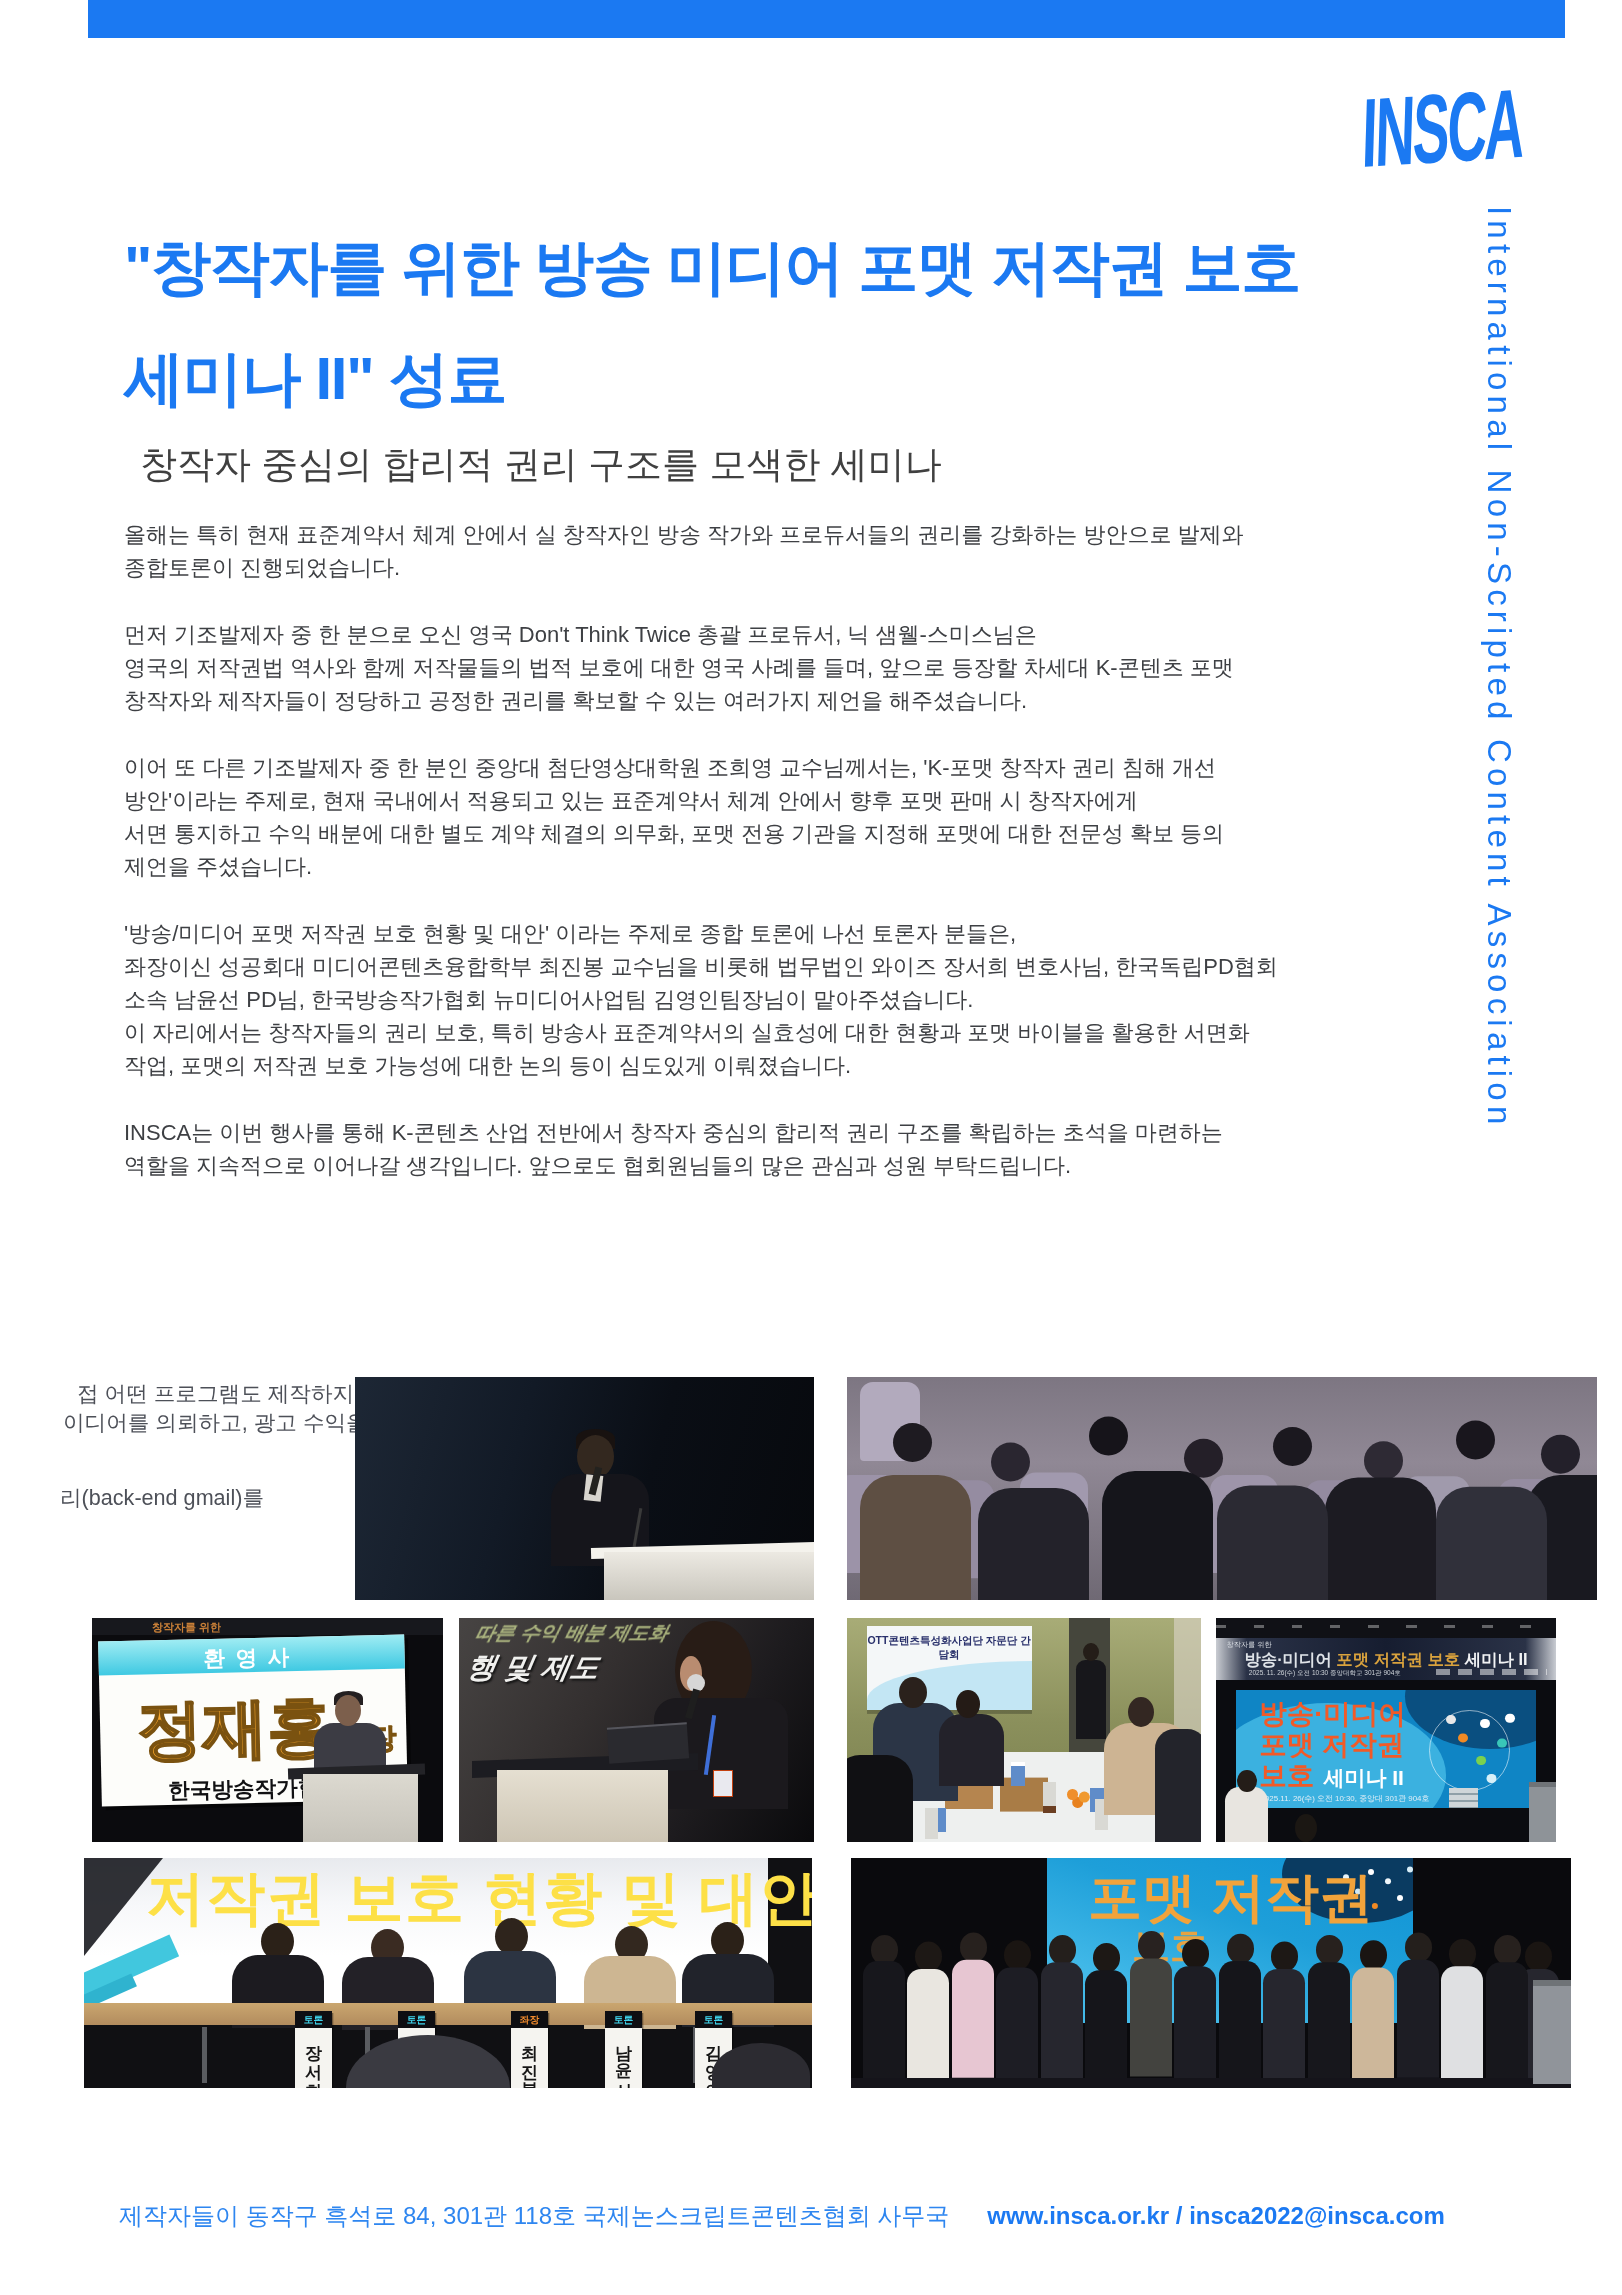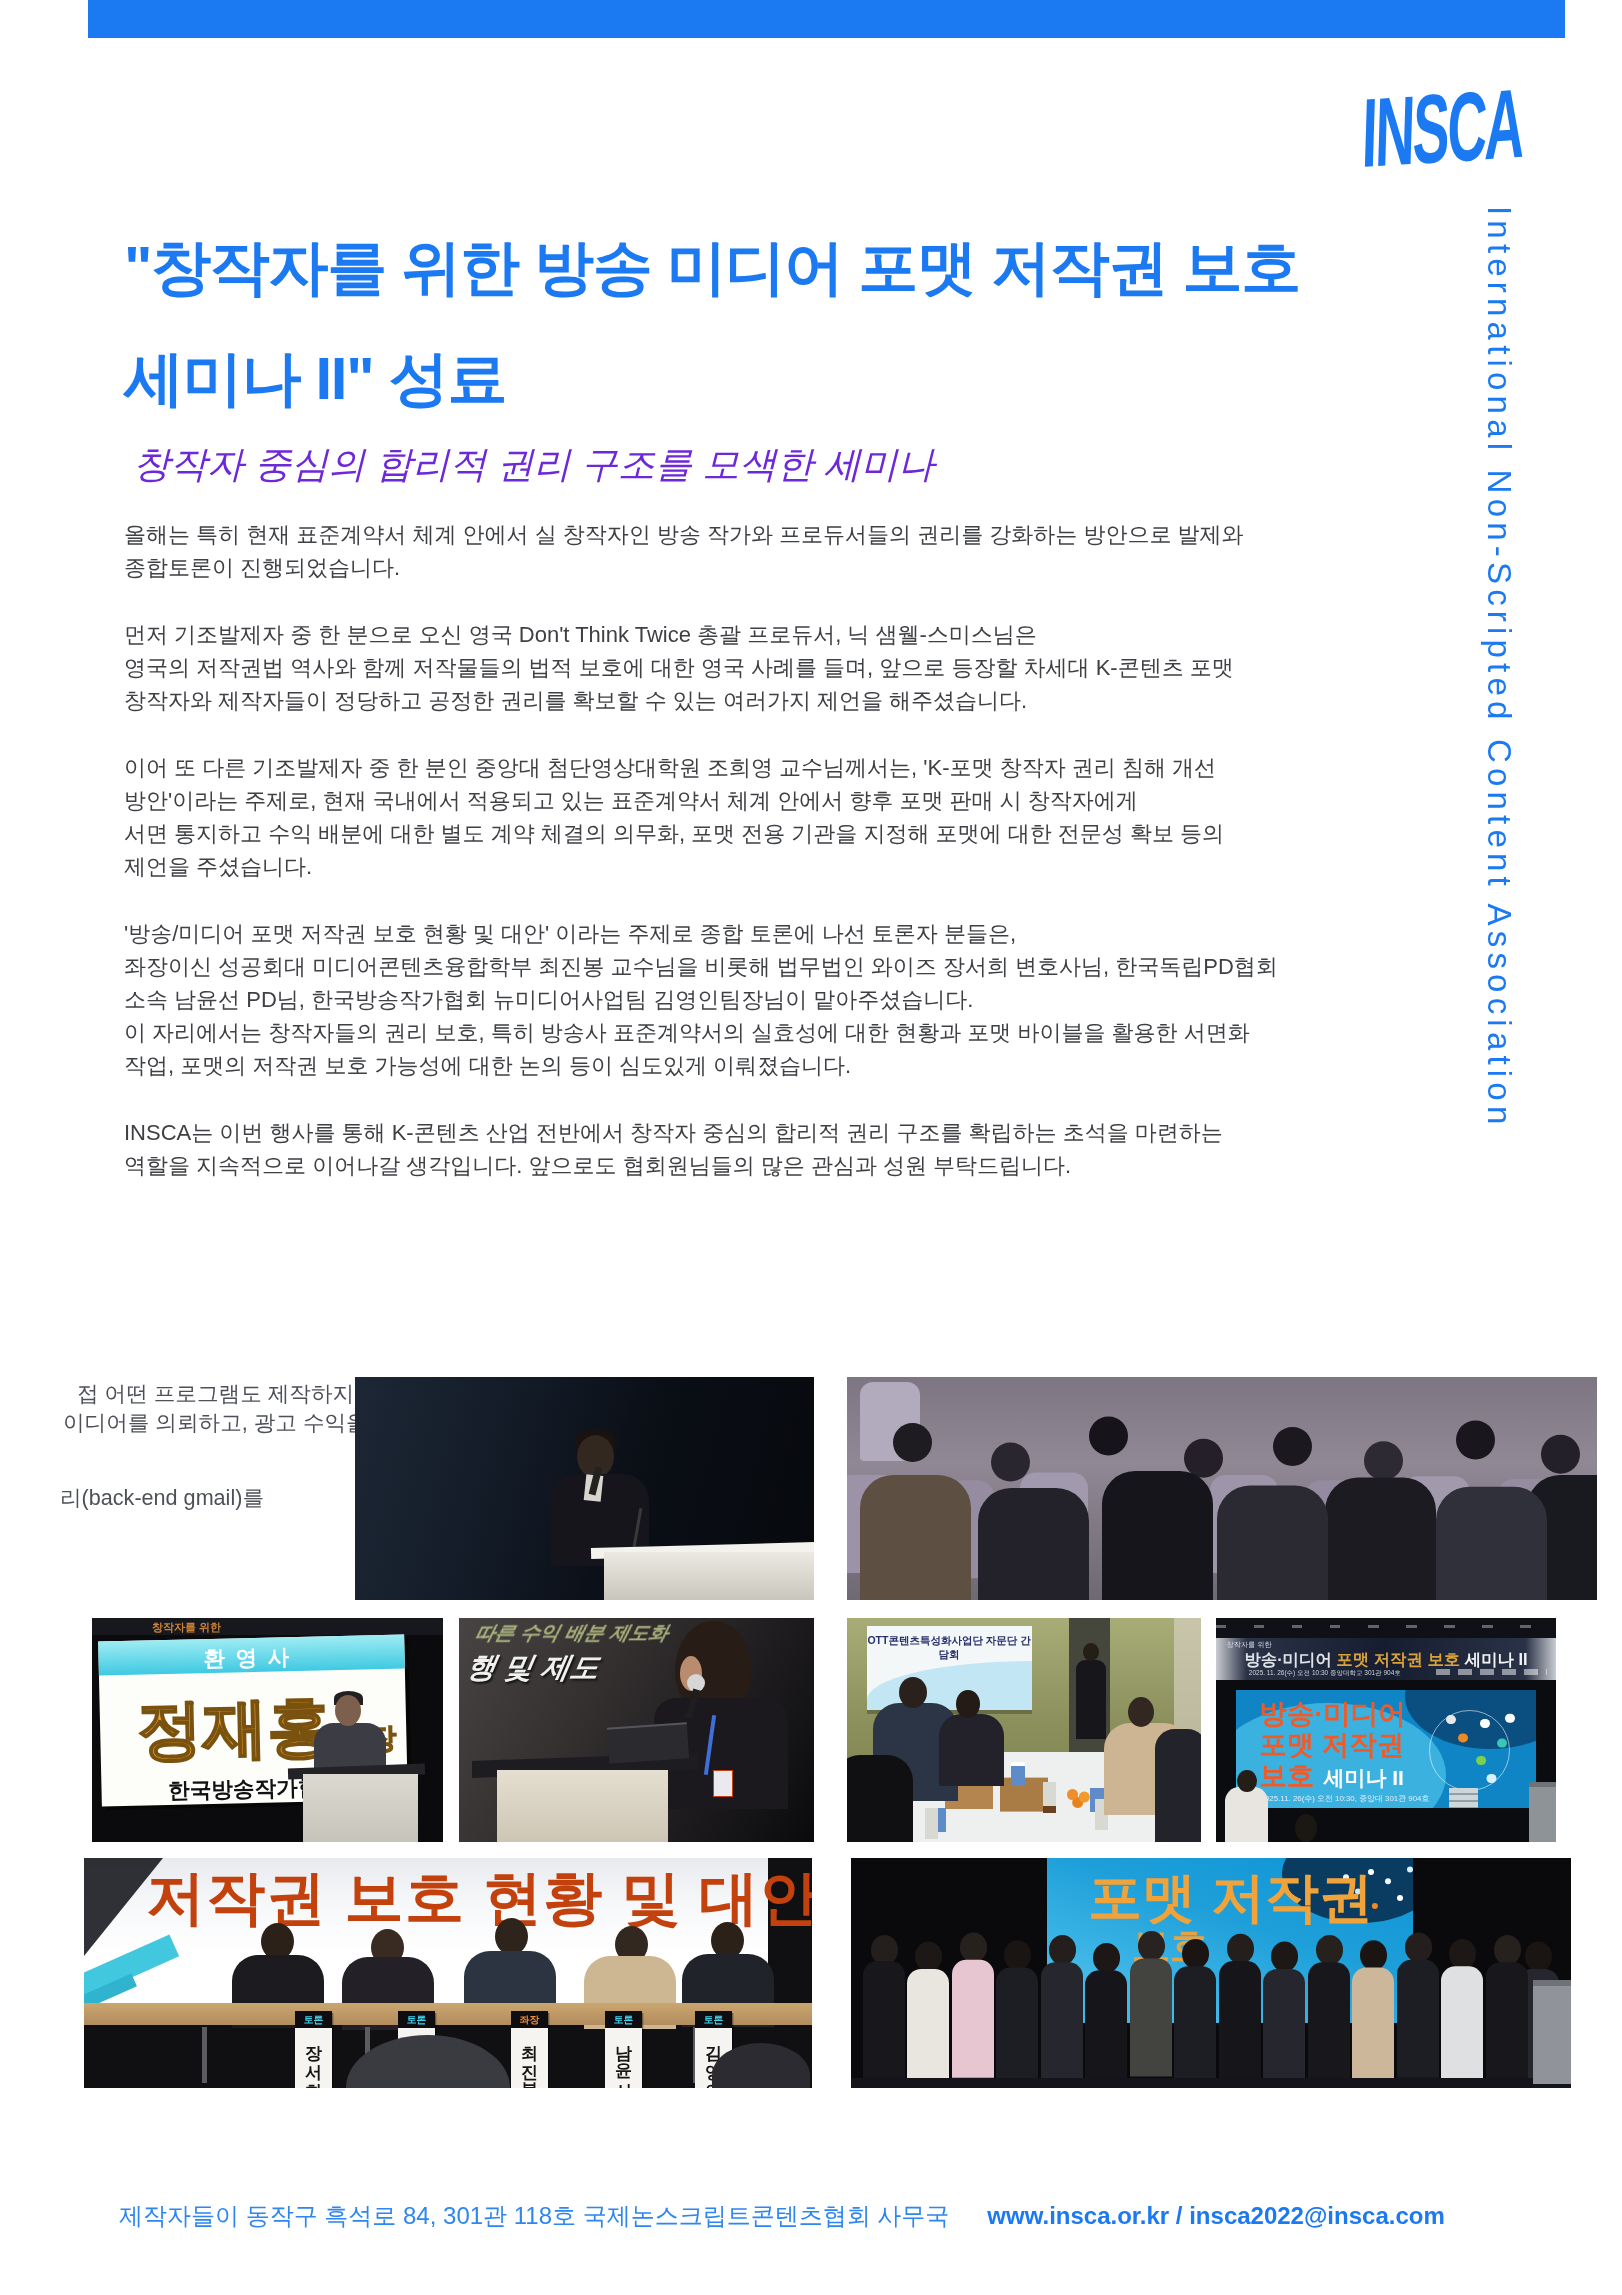--- a/index.html
+++ b/index.html
@@ -14,21 +14,21 @@
         letter-spacing:-3.9px;white-space:nowrap;transform:scaleX(.56) skewX(-5deg) rotate(-2deg);
         transform-origin:left top;}
   .v-tagline{left:1480px;top:206px;height:1086px;writing-mode:vertical-rl;
         font-size:33px;letter-spacing:5.2px;color:#1b79f2;white-space:nowrap;}
 
   
   .title-l1{left:124px;top:228px;width:1335px;font-size:60px;font-weight:800;color:#1b79f2;
         letter-spacing:-1.3px;white-space:nowrap;}
   .title-l2{left:124px;top:339px;width:1335px;font-size:60px;font-weight:800;color:#1b79f2;
         letter-spacing:-1.3px;white-space:nowrap;}
-  .subtitle{left:133px;top:440px;width:1178px;font-size:37px;font-weight:500;color:#6d28d9;font-style:italic;}
+  .subtitle{left:140px;top:440px;width:1178px;font-size:37px;font-weight:500;color:#404040;}
   .body-text{left:124px;top:518px;width:1348px;font-size:22px;line-height:33px;color:#3e4044;
         word-break:keep-all;}
   .body-text p{margin:0 0 34px 0;white-space:pre-line;}
 
   
   .photo{overflow:hidden;}
 
   
   .frag{color:#4d5058;font-size:21.6px;white-space:nowrap;}
 
@@ -156,21 +156,21 @@
 
   
   .ph-panel{left:84px;top:1858px;width:728px;height:230px;background:#101013;}
   .pn-screen{left:0;top:0;width:684px;height:158px;
      background:linear-gradient(180deg,#e8eaee 0%,#f7f8fa 30%,#ffffff 62%);}
   .pn-corner{left:0;top:0;width:79px;height:98px;background:#1a1b20;
      clip-path:polygon(0 0,100% 0,0 100%);opacity:.9;}
   .pn-ribbon1{left:-15.7px;top:98px;width:111px;height:23.6px;background:#41c7de;transform:rotate(-24deg);}
   .pn-ribbon2{left:-11.8px;top:128px;width:65px;height:14.4px;background:#2fb3cf;transform:rotate(-24deg);}
   .pn-title{left:62px;top:1.3px;width:537px;text-align:left;font-size:59px;font-weight:900;
-     color:#c2410c;letter-spacing:1.3px;white-space:nowrap;}
+     color:#fde047;letter-spacing:1.3px;white-space:nowrap;}
   .panelist-h{width:33px;height:37px;border-radius:50%;background:#2b2118;}
   .panelist-b{width:92px;height:73px;border-radius:26px 26px 0 0;}
   .pn-table{left:0;top:145px;width:728px;height:22px;background:linear-gradient(#caa66f,#b28c5e);}
   .pn-leg{width:4.6px;height:56px;background:#5a5c60;top:169px;}
   .plate{width:37px;height:81px;background:#f5f4f0;top:153px;box-shadow:1.3px 2px 0 rgba(0,0,0,.4);}
   .plate .tag{display:block;height:17px;background:#0e0e12;color:#3fd2ea;font-size:9.8px;font-weight:800;
      text-align:center;line-height:17px;}
   .plate.chair .tag{color:#f08a2c;}
   .plate .nm{display:block;margin:3.9px auto 0;writing-mode:vertical-rl;font-size:17px;font-weight:800;
      color:#161616;letter-spacing:2px;}

